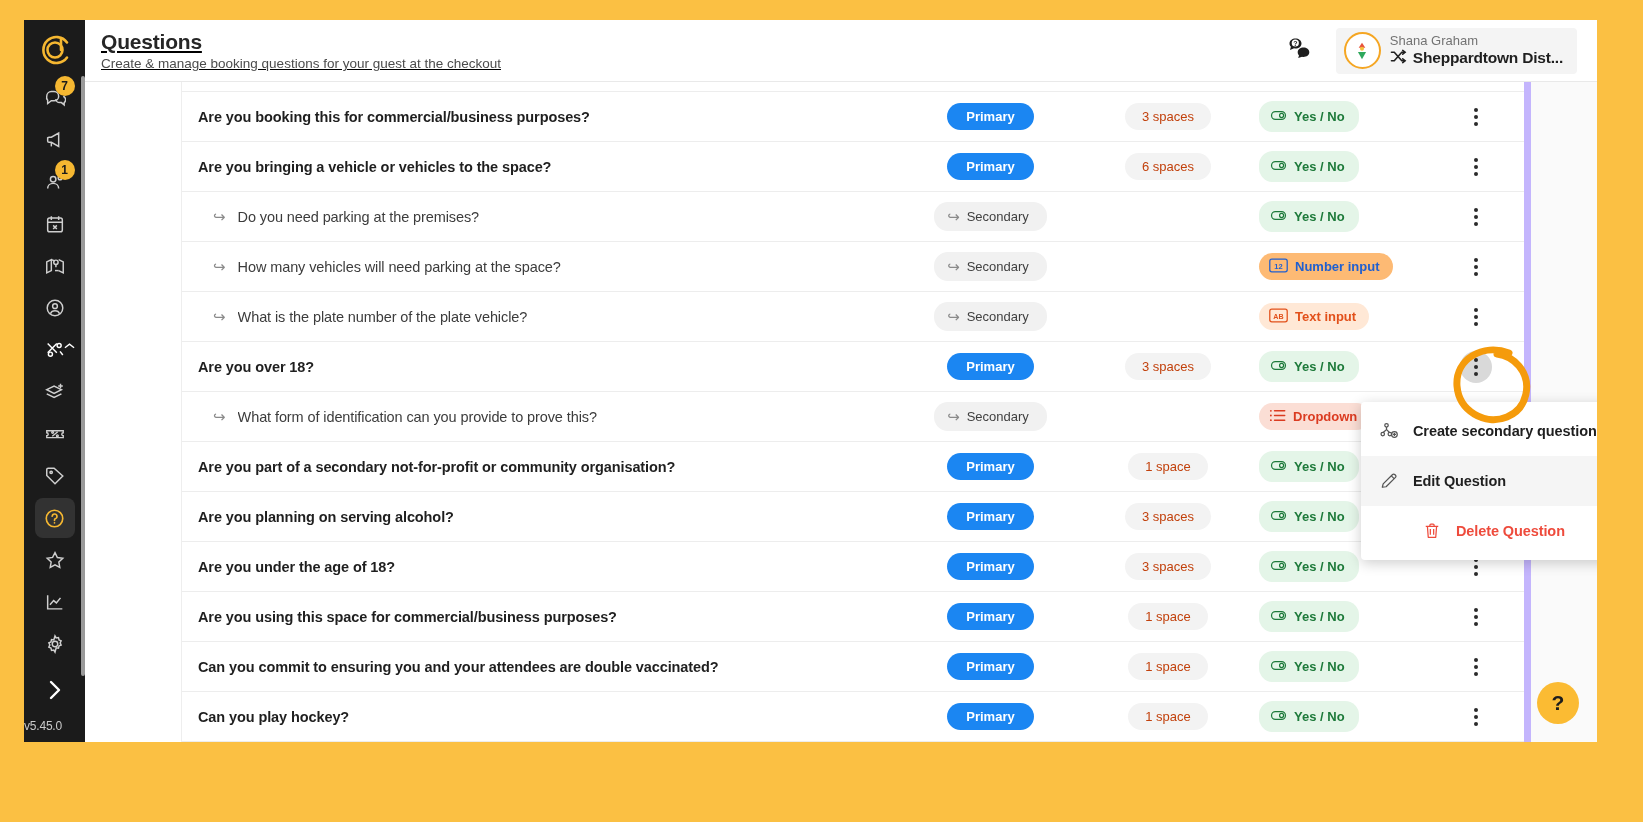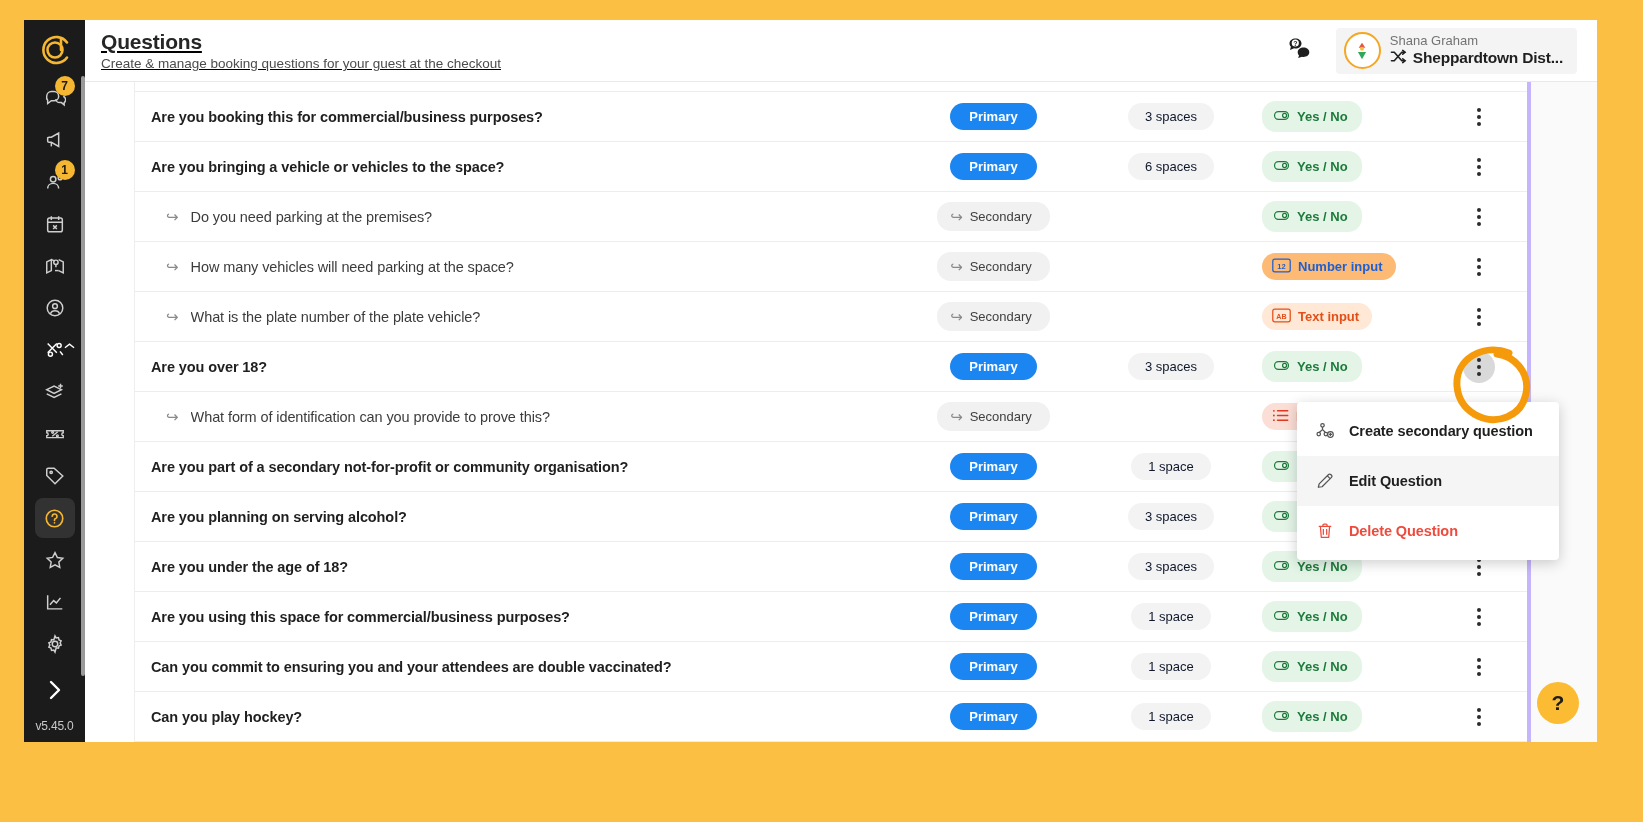--- a/index.html
+++ b/index.html
@@ -64,21 +64,21 @@
     color: #ffffff; font-size: 11px;
   }
   .sidebar-spacer { flex: 1 1 auto; }
   .sidebar-expand {
     width: 61px; height: 54px;
     display: flex; align-items: center; justify-content: center;
     cursor: pointer;
   }
   .sidebar-version {
     width: 61px;
-    text-align: center;
+    text-align: left;
     color: #c9c9c9;
     font-size: 12px;
     padding-bottom: 9px;
     letter-spacing: -0.2px;
   }
   
   .sidebar-scrollbar {
     position: absolute;
     right: 0px; top: 56px;
     width: 4px; height: 600px;
@@ -157,21 +157,22 @@
     display: flex;
     min-height: 0;
   }
   .content-gutter-left { width: 49px; flex: 0 0 49px; background: #ffffff; }
   .table-wrap {
     flex: 1 1 auto;
     min-width: 0;
     position: relative;
     overflow: hidden;
     border-left: 1px solid #eeeeee;
-    border-right: 4px solid #c4b5fd;
+    border-right: 7px solid #c4b5fd;
+    margin-left: 47px;
   }
   .content-gutter-right { width: 66px; flex: 0 0 66px; background: #fafafa; }
 
   .row-strip-top { height: 10px; border-bottom: 1px solid #ededed; background: #fff; }
 
   .qrow {
     height: 50px;
     display: flex;
     align-items: center;
     border-bottom: 1px solid #ededed;
@@ -211,21 +212,21 @@
     line-height: 1;
   }
   .badge-primary {
     background: #1B86F2; color: #ffffff; font-weight: bold; font-size: 13px;
     padding: 7px 19px;
   }
   .badge-secondary {
     background: #f1f1f1; color: #3f3f3f; padding: 7px 18px 7px 13px;
   }
   .badge-spaces {
-    background: #f3f3f3; color: #0f172a; padding: 7px 17px;
+    background: #f3f3f3; color: #c2410c; padding: 7px 17px;
   }
   .badge-yesno {
     background: #e4f5e8; color: #1d7a3a; font-weight: bold; padding: 6px 14px 6px 11px;
   }
   .badge-number {
     background: #fdba74; color: #1f5fd0; font-weight: bold; padding: 5px 13px 5px 10px;
   }
   .badge-text {
     background: #ffe8d6; color: #e2501a; font-weight: bold; padding: 5px 13px 5px 10px; justify-content: center;
   }
@@ -240,41 +241,41 @@
     gap: 3px;
     cursor: pointer;
     background: transparent;
   }
   .kebab-btn.active { background: #d9d9d9; }
   .kebab-dot { width: 4px; height: 4px; border-radius: 50%; background: #2b2b2b; }
 
   
   .ctx-menu {
     position: absolute;
-    left: 1212px; top: 382px;
+    left: 1276px; top: 382px;
     width: 262px;
     background: #ffffff;
     border-radius: 4px;
     box-shadow: 0 3px 14px rgba(0,0,0,0.20);
     z-index: 40;
     overflow: hidden;
     padding: 4px 0;
   }
   .ctx-item {
     display: flex; align-items: center; gap: 14px;
     height: 50px;
     padding: 0 18px;
     cursor: pointer;
     font-size: 14.5px; font-weight: bold;
     color: #1f1f1f;
     letter-spacing: -0.1px;
     white-space: nowrap;
   }
   .ctx-item.hovered { background: #f5f5f5; }
-  .ctx-item.danger { color: #EE4B3C; }
+  .ctx-item.danger { color: #EE4B3C; margin-left: 43px; }
   .ctx-icon { width: 20px; flex: 0 0 20px; display:flex; align-items:center; justify-content:center; }
 
   
   .annot-ring {
     position: absolute;
     left: 1362px; top: 321px;
     width: 92px; height: 92px;
     z-index: 45;
     pointer-events: none;
   }

